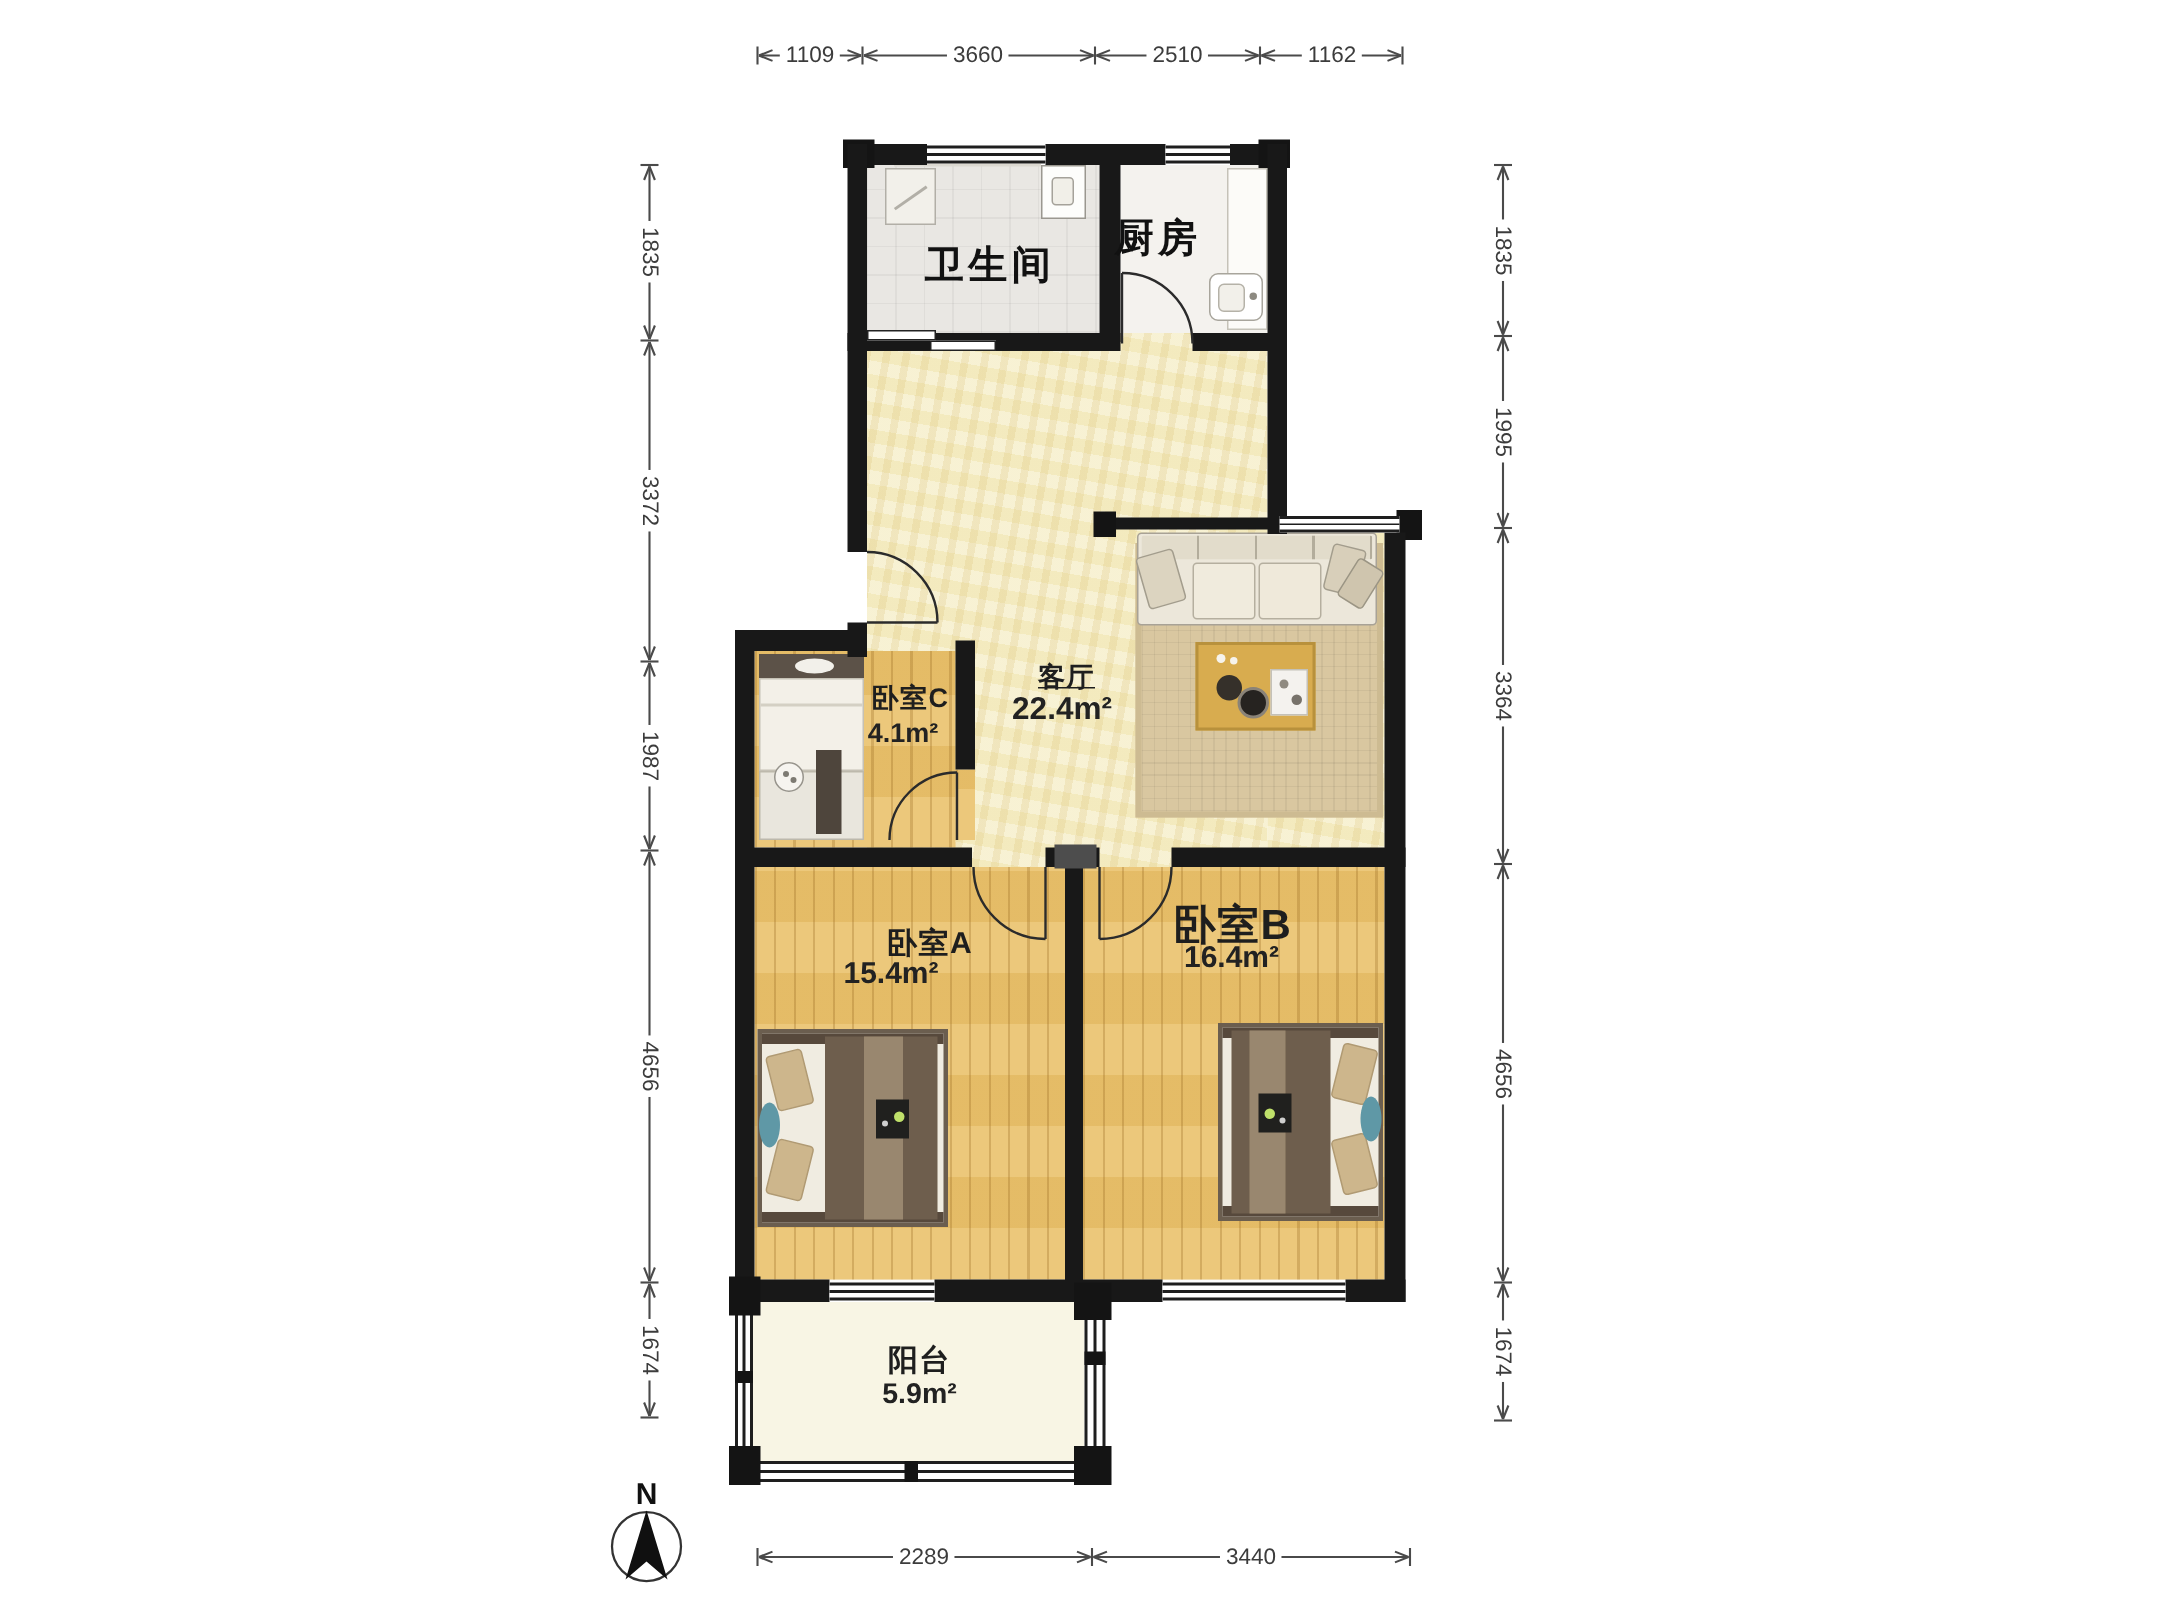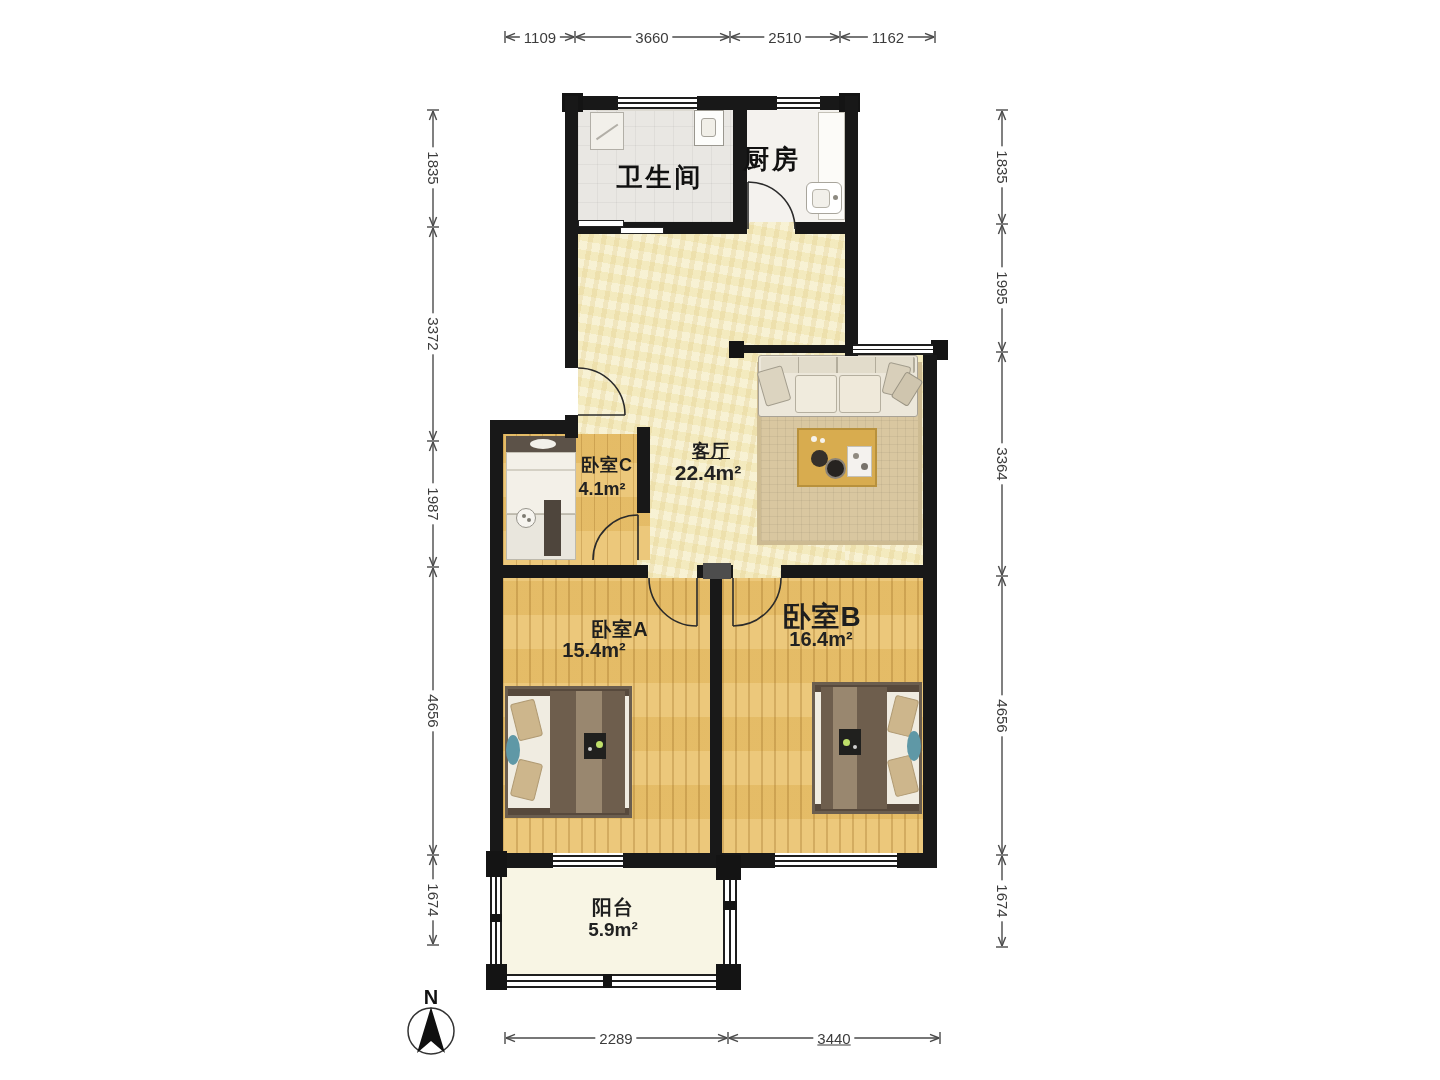--- a/index.html
+++ b/index.html
@@ -353,15 +353,15 @@
   <span class="dim-label v" style="left:433px;top:711px;">4656</span>
   <span class="dim-label v" style="left:433px;top:900px;">1674</span>
 
   <span class="dim-label v" style="left:1002px;top:167px;">1835</span>
   <span class="dim-label v" style="left:1002px;top:288px;">1995</span>
   <span class="dim-label v" style="left:1002px;top:464px;">3364</span>
   <span class="dim-label v" style="left:1002px;top:716px;">4656</span>
   <span class="dim-label v" style="left:1002px;top:901px;">1674</span>
 
   <span class="dim-label" style="left:616px;top:1038px;">2289</span>
-  <span class="dim-label" style="left:834px;top:1038px;text-decoration:underline;">3440</span>
+  <span class="dim-label" style="left:834px;top:1038px;">3440</span>
 
 </div>
 
 </body></html>

